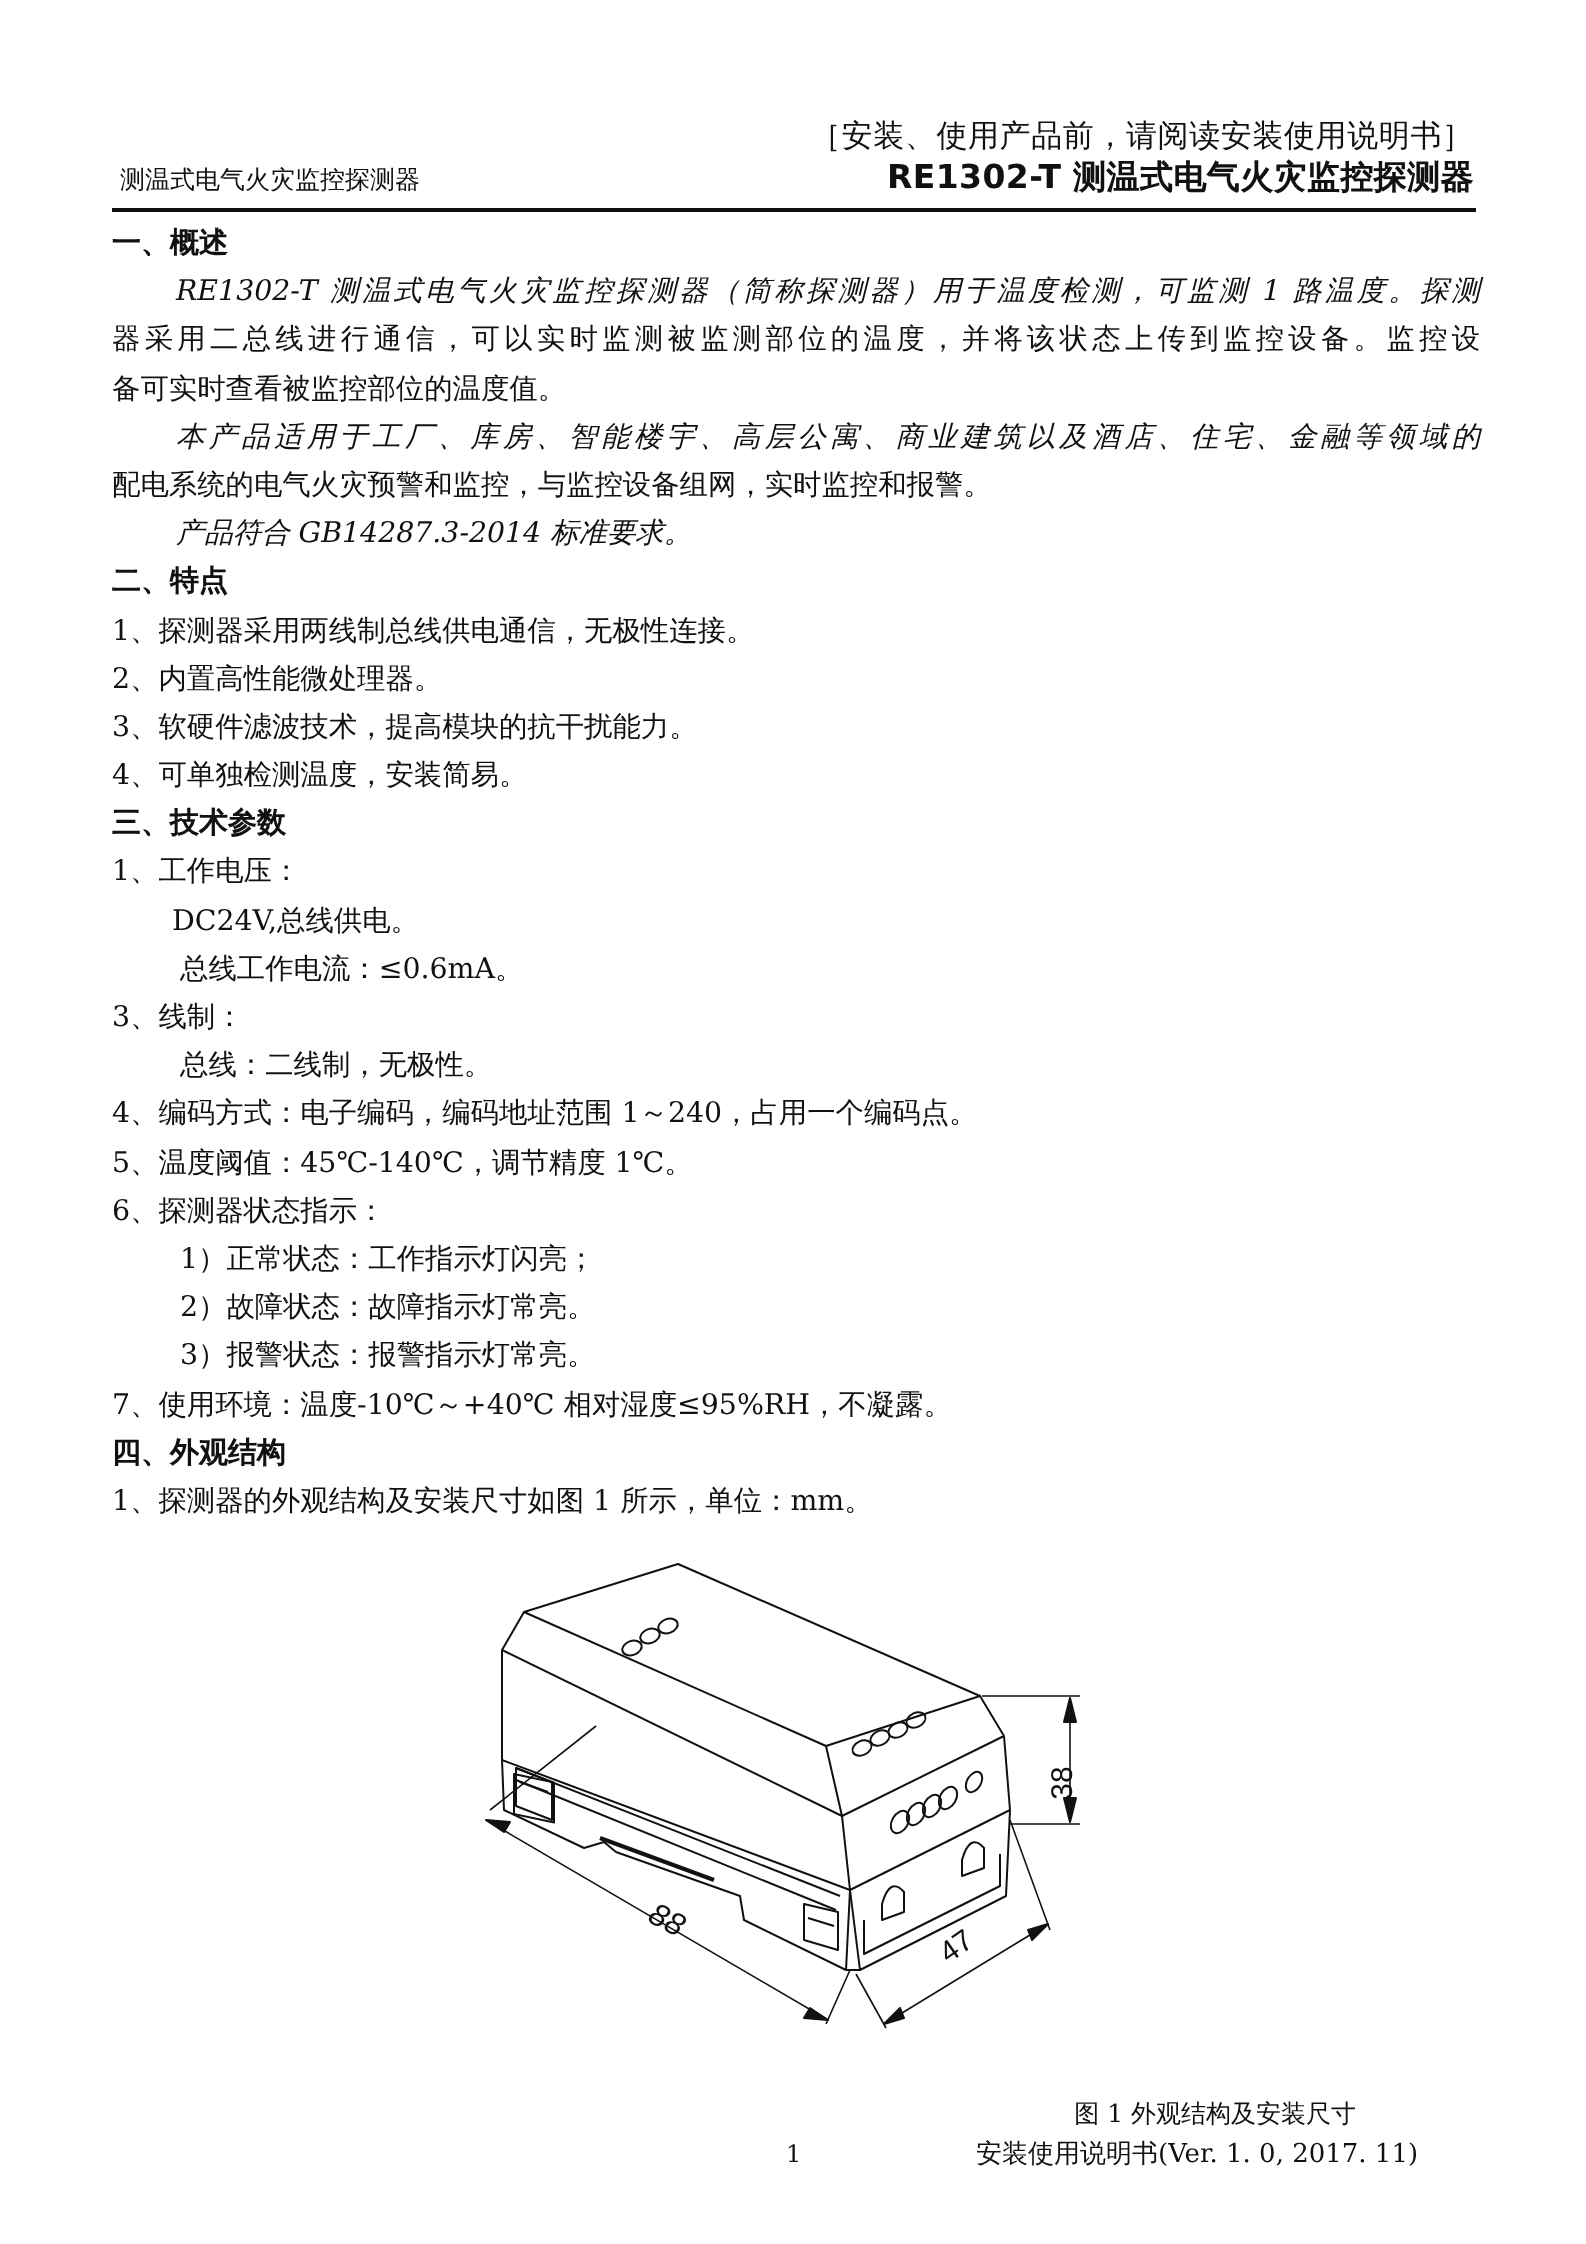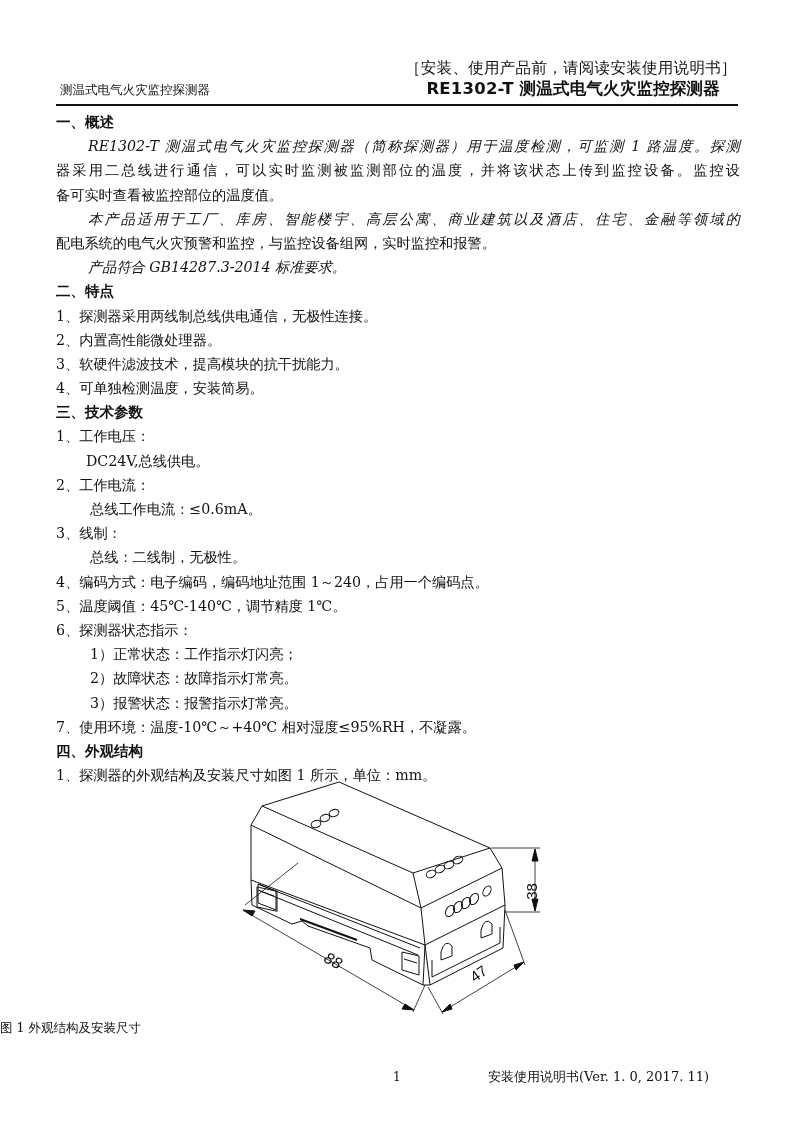--- a/index.html
+++ b/index.html
@@ -1,33 +1,33 @@
 <!DOCTYPE html>
 <html><head>
 <meta charset="utf-8">
 <style>
   html, body { margin: 0; padding: 0; background: #ffffff; }
   body { width: 793px; height: 1122px; position: relative; overflow: hidden;
          font-family: "DejaVu Serif", "Liberation Serif", serif; color: #111; }
   .hdr-note { position: absolute; left: 405px; top: 58px; width: 335px; font-size: 15.5px;
               white-space: nowrap; letter-spacing: 0.3px; }
   .hdr-company { position: absolute; left: 60px; top: 82px; font-size: 12.5px; white-space: nowrap; }
-  .hdr-title { position: absolute; left: 368px; top: 78px; width: 352px; text-align: right;
+  .hdr-title { position: absolute; left: 385px; top: 78px; width: 352px; text-align: right;
                font-family: "DejaVu Sans", "Liberation Sans", sans-serif; font-weight: bold;
                font-size: 16.5px; white-space: nowrap; letter-spacing: 0.2px; }
   .hdr-rule { position: absolute; left: 56px; top: 104px; width: 682px; height: 1.5px; background: #111; }
   .body-text { position: absolute; left: 56px; top: 110px; width: 684px; }
   .line { height: 24.2px; line-height: 24.2px; font-size: 14.2px; white-space: nowrap; }
   .line.h { font-family: "DejaVu Sans", "Liberation Sans", sans-serif; font-weight: bold; font-size: 14.5px; }
   .i1 { padding-left: 32px; font-style: italic; }
   .i2 { padding-left: 34px; }
   .i3 { padding-left: 30px; }
   .justify { text-align: justify; text-align-last: justify; }
   .figure { position: absolute; left: 230px; top: 775px; width: 330px; height: 245px; }
-  .caption { position: absolute; left: 0; top: 1020px; width: 678px; text-align: left; font-size: 12.5px; }
+  .caption { position: absolute; left: 0; top: 1049px; width: 678px; text-align: right; font-size: 12.5px; }
   .footer-page { position: absolute; left: 393px; top: 1070px; font-size: 12px; }
   .footer-ver { position: absolute; left: 488px; top: 1068px; font-size: 13px; white-space: nowrap; }
 </style>
 </head>
 <body>
 
 <div class="hdr-note">［安装、使用产品前，请阅读安装使用说明书］</div>
 <div class="hdr-company">测温式电气火灾监控探测器</div>
 <div class="hdr-title">RE1302-T 测温式电气火灾监控探测器</div>
 <div class="hdr-rule"></div>
@@ -43,21 +43,20 @@
 
   <div class="line h">二、特点</div>
   <div class="line">1、探测器采用两线制总线供电通信，无极性连接。</div>
   <div class="line">2、内置高性能微处理器。</div>
   <div class="line">3、软硬件滤波技术，提高模块的抗干扰能力。</div>
   <div class="line">4、可单独检测温度，安装简易。</div>
 
   <div class="line h">三、技术参数</div>
   <div class="line">1、工作电压：</div>
   <div class="line i3">DC24V,总线供电。</div>
-  <div class="line">2、工作电流：</div>
   <div class="line i2">总线工作电流：≤0.6mA。</div>
   <div class="line">3、线制：</div>
   <div class="line i2">总线：二线制，无极性。</div>
   <div class="line">4、编码方式：电子编码，编码地址范围 1～240，占用一个编码点。</div>
   <div class="line">5、温度阈值：45℃-140℃，调节精度 1℃。</div>
   <div class="line">6、探测器状态指示：</div>
   <div class="line i2">1）正常状态：工作指示灯闪亮；</div>
   <div class="line i2">2）故障状态：故障指示灯常亮。</div>
   <div class="line i2">3）报警状态：报警指示灯常亮。</div>
   <div class="line">7、使用环境：温度-10℃～+40℃  相对湿度≤95%RH，不凝露。</div>

